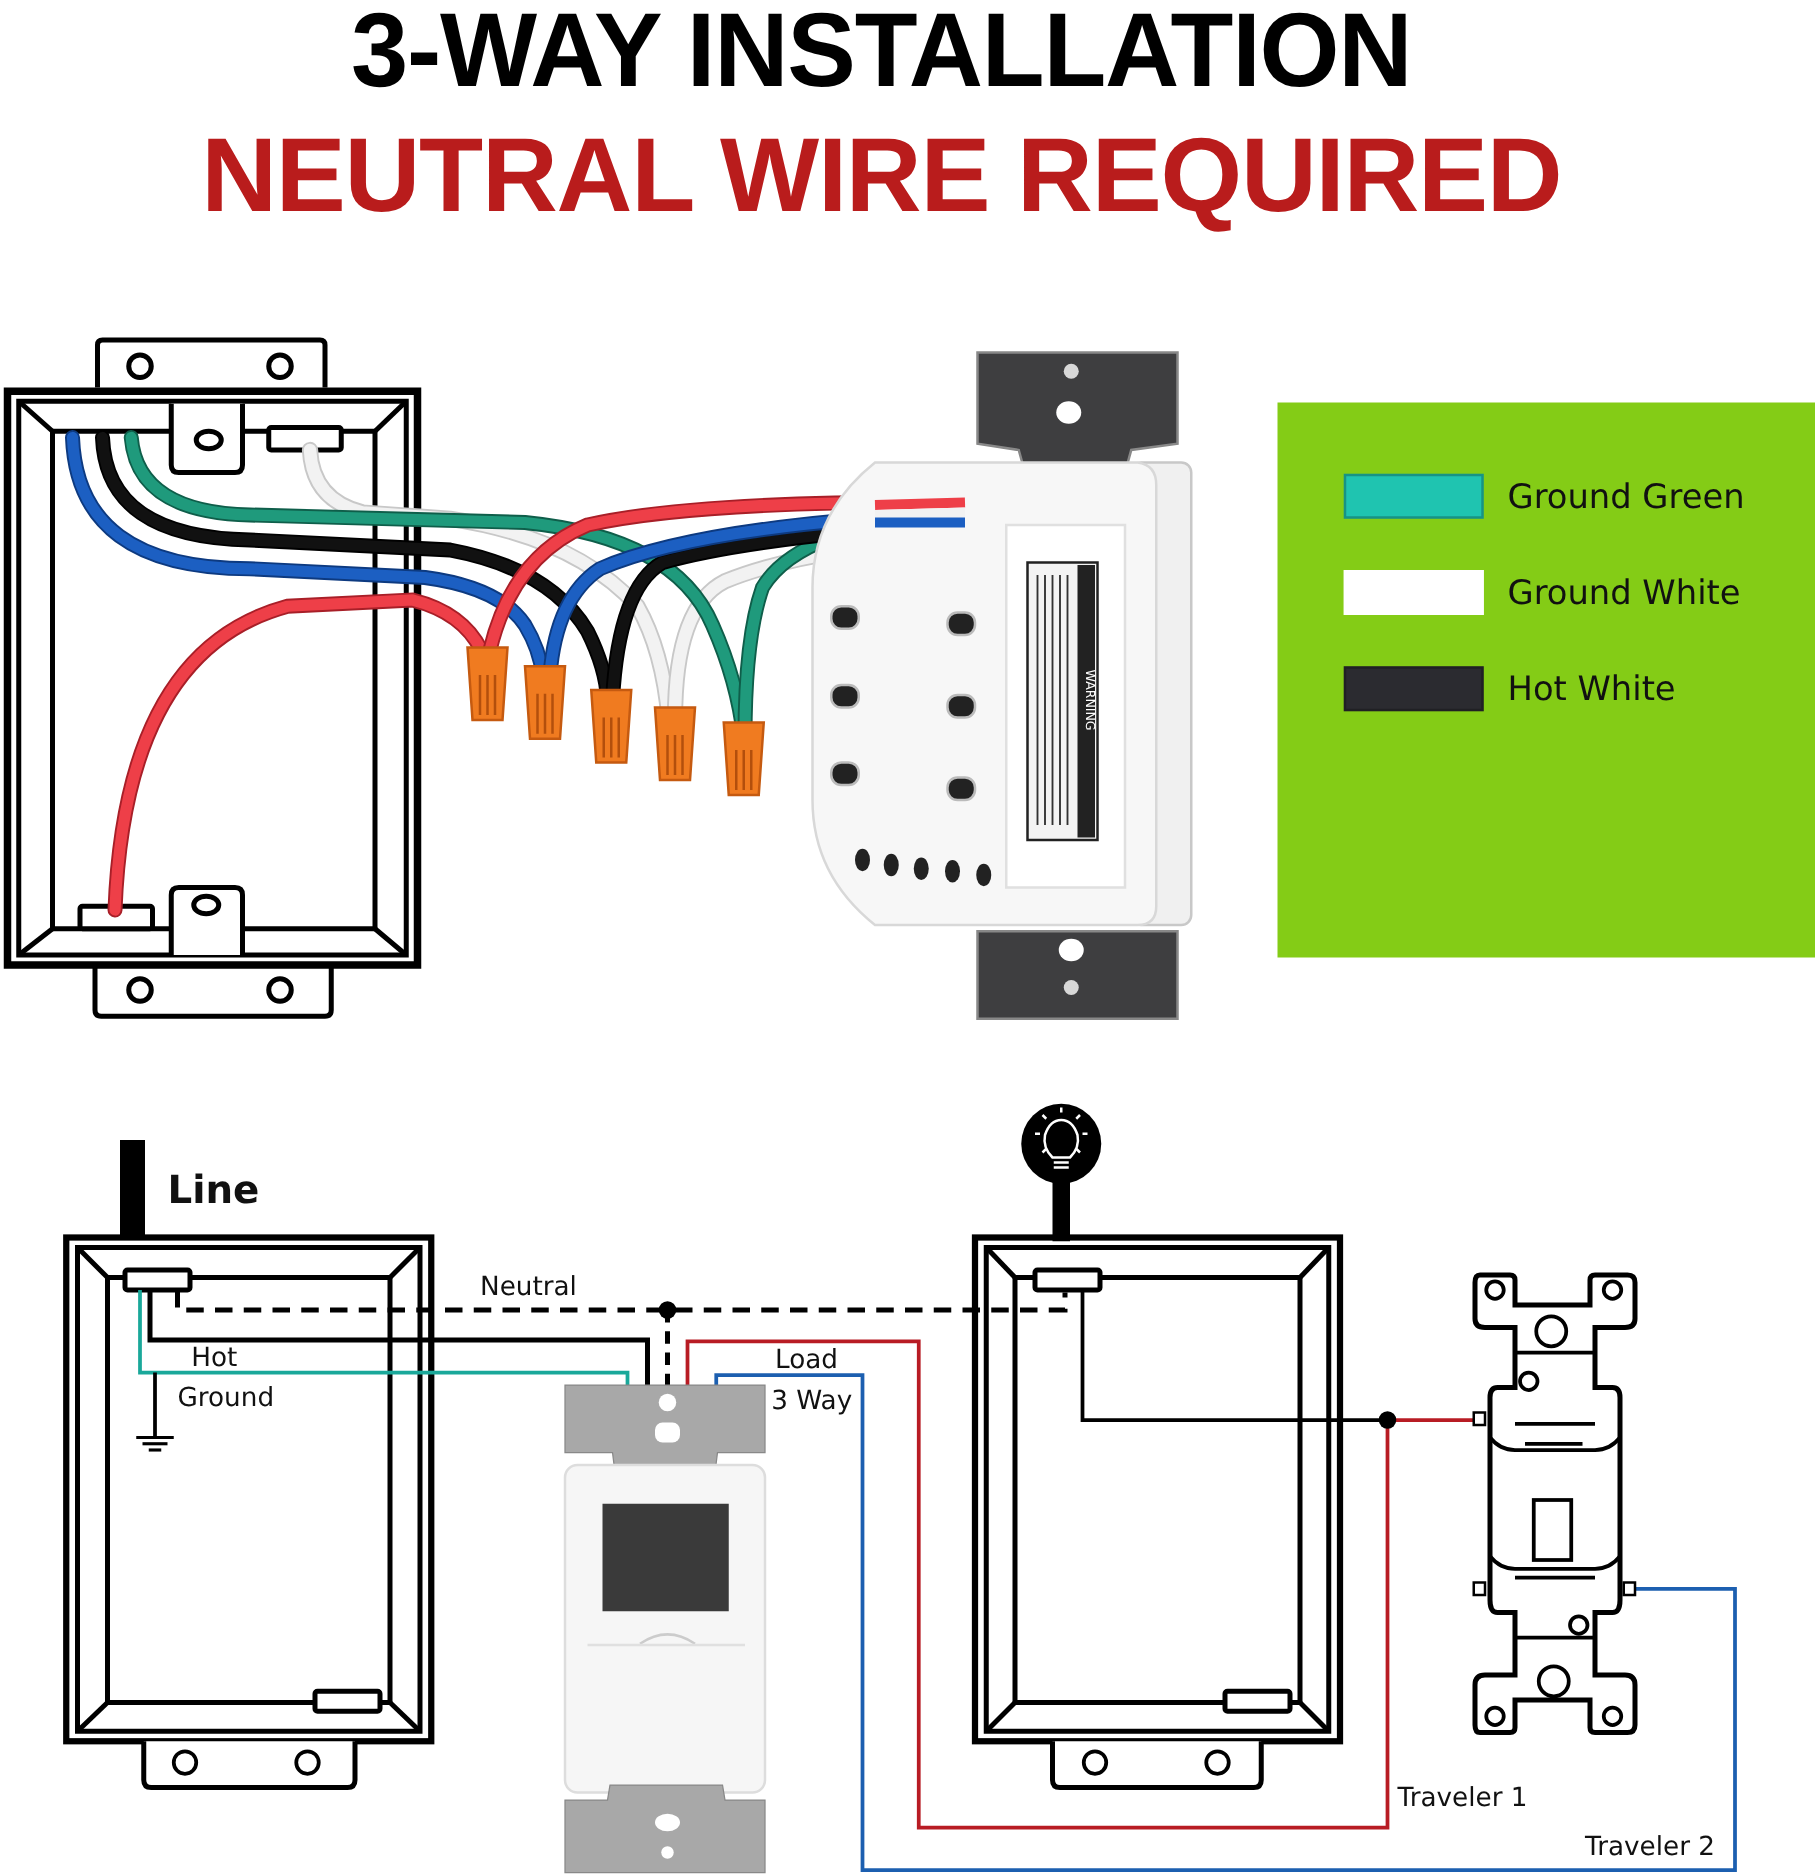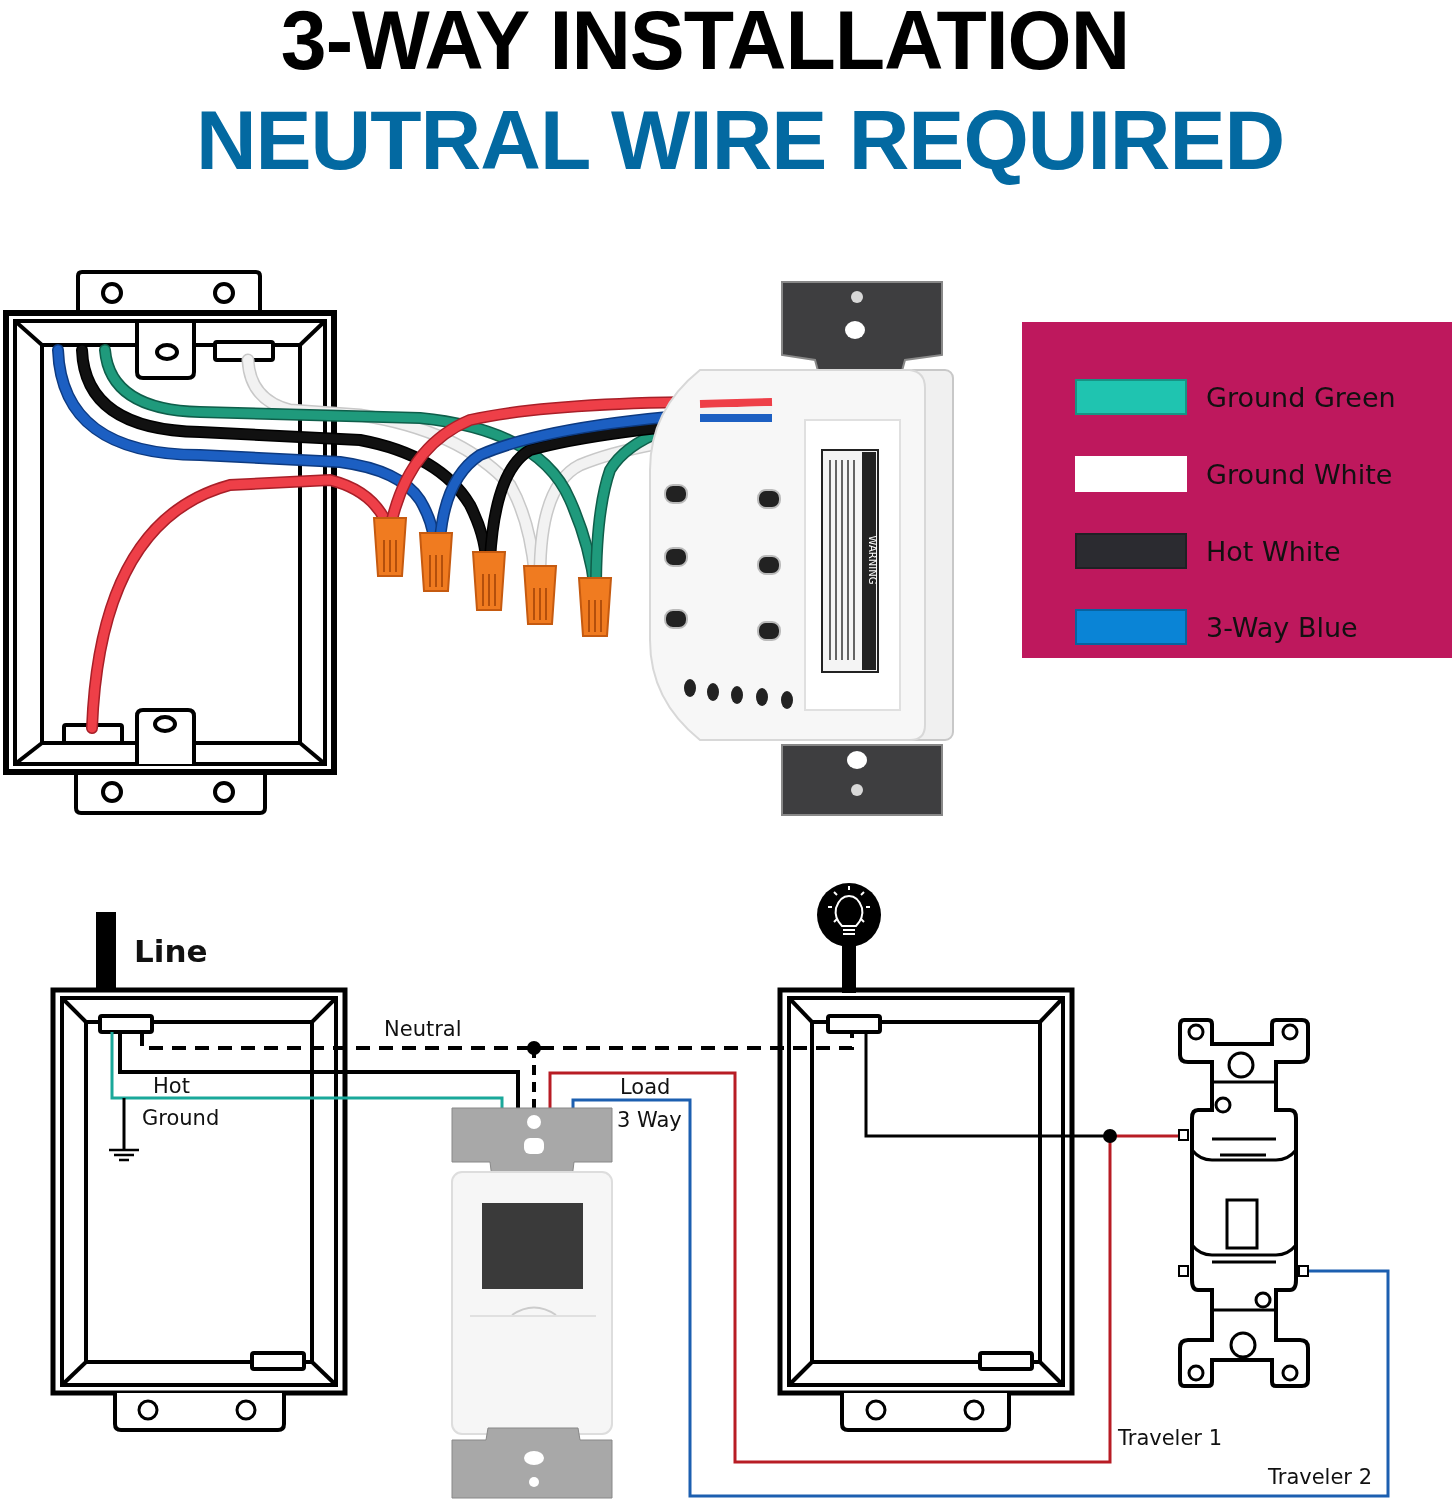--- a/index.html
+++ b/index.html
@@ -4,34 +4,34 @@
 <style>
   html, body { margin: 0; padding: 0; background: #ffffff; }
   body { width: 1455px; height: 1500px; position: relative; overflow: hidden;
          font-family: "DejaVu Sans", "Liberation Sans", sans-serif; }
   .title-1 { position: absolute; left: 0; width: 1410px; top: -8px; text-align: center;
              font-family: "Liberation Sans", sans-serif; font-weight: 700; font-size: 84px;
              color: #000; letter-spacing: -1px; transform: scaleX(0.98); }
   .title-2 { position: absolute; left: 0; width: 1410px; top: 92px; text-align: center;
              font-family: "Liberation Sans", sans-serif; font-weight: 700; font-size: 84px;
              letter-spacing: -1px; }
-  .legend { position: absolute; left: 1022px; top: 322px; width: 430px; height: 336px;
-            background: #be185d; }
+  .legend { position: absolute; left: 1022px; top: 322px; width: 430px; height: 444px;
+            background: #84cc16; }
   .legend-row { position: absolute; left: 53px; height: 38px; display: flex; align-items: center; }
   .legend-swatch { width: 112px; height: 36px; box-sizing: border-box; }
   .legend-label { margin-left: 19px; font-family: "DejaVu Sans", sans-serif; font-size: 27px;
                   color: #111; white-space: nowrap; }
   svg.diagram { position: absolute; left: 0; top: 0; }
   .lbl { font-family: "DejaVu Sans", sans-serif; fill: #111; }
 </style>
 </head>
 <body>
 
 <div class="title-1">3-WAY INSTALLATION</div>
-<div class="title-2" id="subtitle" style="color: #0369a1; margin-left: 35px;">NEUTRAL WIRE REQUIRED</div>
+<div class="title-2" id="subtitle" style="color: #b91c1c;">NEUTRAL WIRE REQUIRED</div>
 
 <svg class="diagram" width="1455" height="1500" viewBox="0 0 1455 1500">
 
   <g fill="none" stroke="#000">
 
     <path d="M78 310 L78 276 Q78 272 82 272 L256 272 Q260 272 260 276 L260 310" stroke-width="4" fill="#fff"></path>
     <circle cx="112" cy="293" r="9" stroke-width="4" fill="#fff"></circle>
     <circle cx="224" cy="293" r="9" stroke-width="4" fill="#fff"></circle>
 
     <path d="M76 772 L76 808 Q76 813 81 813 L260 813 Q265 813 265 808 L265 772" stroke-width="4" fill="#fff"></path>
@@ -291,17 +291,13 @@
     <span class="legend-label">Ground Green</span>
   </div>
   <div class="legend-row" style="top:133px">
     <div class="legend-swatch" style="background: rgb(255, 255, 255); border: 2px solid rgb(255, 255, 255);"></div>
     <span class="legend-label">Ground White</span>
   </div>
   <div class="legend-row" style="top:210px">
     <div class="legend-swatch" style="background: rgb(43, 43, 48); border: 2px solid rgba(0, 0, 0, 0.25);"></div>
     <span class="legend-label">Hot White</span>
   </div>
-  <div class="legend-row" style="top:286px">
-    <div class="legend-swatch" style="background: rgb(10, 132, 214); border: 2px solid rgba(0, 0, 0, 0.25);"></div>
-    <span class="legend-label">3-Way Blue</span>
-  </div>
 </div>
 
 </body></html>

